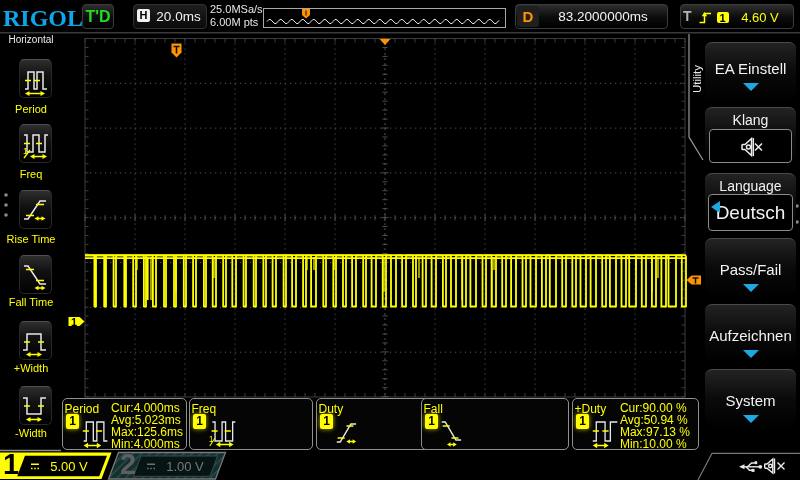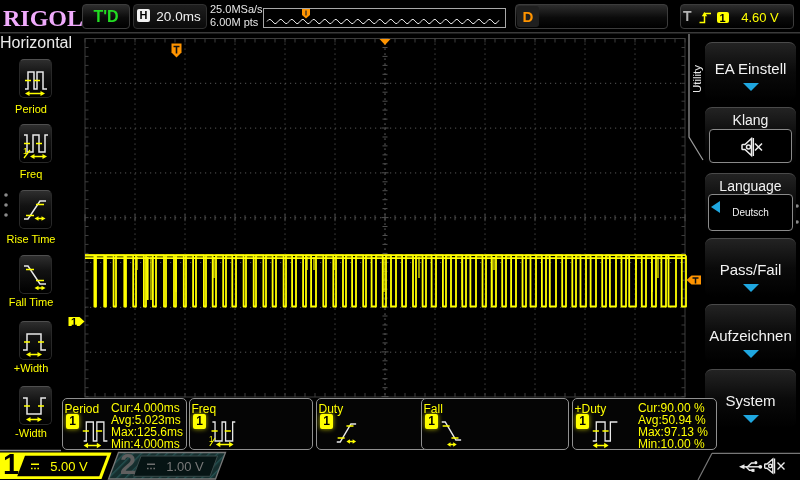--- a/index.html
+++ b/index.html
@@ -1,42 +1,42 @@
 <!DOCTYPE html>
 <html><head>
 <meta charset="utf-8">
 <style>
   html,body{margin:0;padding:0;background:#000;}
   #screen{position:relative;width:800px;height:480px;background:#000;overflow:hidden;
     font-family:"Liberation Sans",sans-serif;}
   .abs{position:absolute;}
   
   #logo{left:3px;top:8px;font-family:"Liberation Serif",serif;font-weight:bold;
-    font-size:24px;color:#f0abfc;letter-spacing:0px;line-height:20px;}
+    font-size:24px;color:#0ea5e9;letter-spacing:0px;line-height:20px;}
   .tbox{background:linear-gradient(#2e2e2e,#0b0b0b 55%,#000);border:1px solid #3c3c3c;
     border-radius:4px;box-sizing:border-box;}
-  #td{left:82px;top:4px;width:48px;height:25px;color:#22dd22;font-weight:bold;
+  #td{left:82px;top:4px;width:32px;height:25px;color:#22dd22;font-weight:bold;
     font-size:16px;text-align:center;line-height:24px;}
   #hgrp{left:133px;top:4px;width:74px;height:25px;background:linear-gradient(#1e1e1e,#0a0a0a);border:1px solid #303030;
     border-radius:4px;box-sizing:border-box;}
   #hbadge{left:137px;top:9px;width:13px;height:13px;background:#f2f2f2;border-radius:2px;
     color:#000;font-weight:bold;font-size:11px;text-align:center;line-height:13px;}
   #htime{left:152px;top:8.5px;width:53px;color:#f0f0f0;font-size:13.5px;text-align:center;}
   #sa{left:210px;top:3px;color:#e6e6e6;font-size:11px;line-height:13px;white-space:nowrap;}
   #dbox{left:515px;top:4px;width:153px;height:25px;}
   #dbadge{left:517px;top:6px;width:22px;height:21px;background:#1f1f1f;border-radius:3px;
     color:#ff9400;font-weight:bold;font-size:15px;text-align:center;line-height:21px;}
   #dval{left:545px;top:9px;width:116px;color:#f2f2f2;font-size:13.5px;text-align:center;}
   #tbox{left:680px;top:4px;width:114px;height:25px;}
   #tletter{left:683px;top:8px;color:#b4b4b4;font-weight:bold;font-size:14px;}
   #t1badge{left:716.5px;top:11.5px;width:12px;height:11.5px;background:#ffff00;border-radius:2px;
     color:#000;font-weight:bold;font-size:11px;text-align:center;line-height:13px;}
   #tval{left:735px;top:10px;width:50px;color:#ffff00;font-size:13px;text-align:center;}
   
-  .lmenu-title{left:0;top:34px;width:62px;color:#ebebeb;font-size:16px;text-align:center;}
+  .lmenu-title{left:0;top:34px;width:62px;color:#ebebeb;font-size:10px;text-align:center;}
   .lbtn{left:19px;width:33px;height:39px;border-radius:5px;
     background:linear-gradient(#2e2e2e 0%,#121212 40%,#000 100%);
     border:1px solid #282828;border-top:1px solid #4f4f4f;box-sizing:border-box;}
   .llab{left:0;width:62px;color:#ffff00;font-size:11px;text-align:center;}
   
   .mbox{top:398px;width:125px;height:52px;background:#050505;border:1px solid #909090;
     border-radius:5px;box-sizing:border-box;}
   .mtitle{color:#ffff00;font-size:12px;left:1.5px;top:2.5px;position:absolute;}
   .mvals{position:absolute;right:3px;top:2.5px;text-align:left;color:#ffff00;font-size:12px;
     line-height:12.2px;white-space:pre;}
@@ -125,20 +125,21 @@
 </svg>
 
   <div class="abs" id="logo">RIGOL</div>
   <div class="abs tbox" id="td">T'D</div>
   <div class="abs" id="hgrp"></div>
   <div class="abs" id="hbadge">H</div>
   <div class="abs" id="htime">20.0ms</div>
   <div class="abs" id="sa">25.0MSa/s<br>6.00M pts</div>
   <div class="abs tbox" id="dbox"></div>
   <div class="abs" id="dbadge">D</div>
+  <div class="abs" id="dval">83.2000000ms</div>
   <div class="abs tbox" id="tbox"></div>
   <div class="abs" id="tletter">T</div>
   <svg class="abs" style="left:699px;top:12px" width="13" height="13" viewBox="0 0 13 13">
     <path d="M0.5,10.5 H5.5 V1.5 M5.5,10.5 V1.5 H12" fill="none" stroke="#ffff00" stroke-width="1.5"></path>
     <path d="M5.5,0 L8.2,4.2 H2.8 Z" fill="#ffff00"></path>
   </svg>
   <div class="abs" id="t1badge">1</div>
   <div class="abs" id="tval">4.60 V</div>
 
   <svg class="abs" style="left:263px;top:8px" width="243" height="20" viewBox="0 0 243 20">
@@ -235,21 +236,21 @@
 <path d="M16,6.5 l7,7 M23,6.5 l-7,7"></path>
 </g>
         </svg>
       </div>
     <div class="rbtn" style="top:8px">
         <div class="rtxt" style="top:17px">EA Einstell</div>
         <div class="tri-d" style="top:40px"></div>
       </div>
     <div class="rbtn" style="top:139px">
         <div class="rtxt" style="top:4px;font-size:14px">Language</div>
-        <div class="inner" style="left:3px;top:20px;width:85px;height:37px;color:#f2f2f2;font-size:10px;text-align:center;line-height:35px">Deutsch</div>
+        <div class="inner" style="left:3px;top:20px;width:85px;height:37px;color:#f2f2f2;font-size:19px;text-align:center;line-height:35px">Deutsch</div>
         <div style="position:absolute;left:9px;top:27px;width:0;height:0;border-top:6px solid transparent;border-bottom:6px solid transparent;border-right:9px solid #1fa7e0;margin-left:-3px"></div>
       </div>
     <div class="rbtn" style="top:270px">
         <div class="rtxt" style="top:22px">Aufzeichnen</div>
         <div class="tri-d" style="top:45px"></div>
       </div>
     <div class="rbtn" style="top:204px">
         <div class="rtxt" style="top:22px">Pass/Fail</div>
         <div class="tri-d" style="top:45px"></div>
       </div>
@@ -302,21 +303,21 @@
       <svg width="44" height="34" viewBox="0 0 50 34" preserveAspectRatio="none" style="position:absolute;left:18px;top:16px">
         <path d="M2,7 h4 l12,18 h6" fill="none" stroke="#e8e8e8" stroke-width="1.5"></path>
 <path d="M3,11 h8 M13,23 h8" stroke="#ffff00" stroke-width="1.5"></path>
 <path d="M11,29.5 h5" stroke="#ffff00" stroke-width="1.5"></path>
 <path d="M8,29.5 l4,-2.3 v4.6 z" fill="#ffff00"></path>
         <path d="M19,29.5 l-4,-2.3 v4.6 z" fill="#ffff00"></path>
       </svg>
       <span class="mtitle">Fall</span>
       <div class="mbadge">1</div>
     </div>
-  <div class="abs mbox" style="left:572px;width:145px" id="m5">
+  <div class="abs mbox" style="left:572px;width:127px" id="m5">
       <svg width="44" height="34" viewBox="0 0 50 34" preserveAspectRatio="none" style="position:absolute;left:18px;top:16px">
         <path d="M2,26 h4 v-19 h10 v19 h6 v-19 h8" fill="none" stroke="#e8e8e8" stroke-width="1.5"></path>
 <path d="M2,16 h7 M13,16 h7" stroke="#ffff00" stroke-width="1.5"></path>
 <path d="M6,30.5 H16" stroke="#ffff00" stroke-width="1.5"></path>
 <path d="M2,30.5 l5,-2.7 v5.4 z" fill="#ffff00"></path>
         <path d="M20,30.5 l-5,-2.7 v5.4 z" fill="#ffff00"></path>
       </svg>
       <span class="mtitle">+Duty</span>
       <div class="mbadge">1</div>
       <div class="mvals" style="right:8px">Cur:90.00 %

